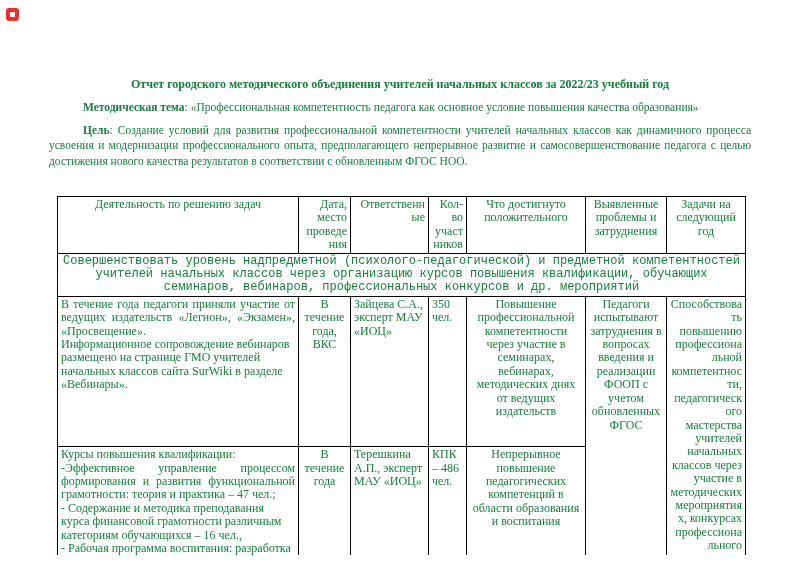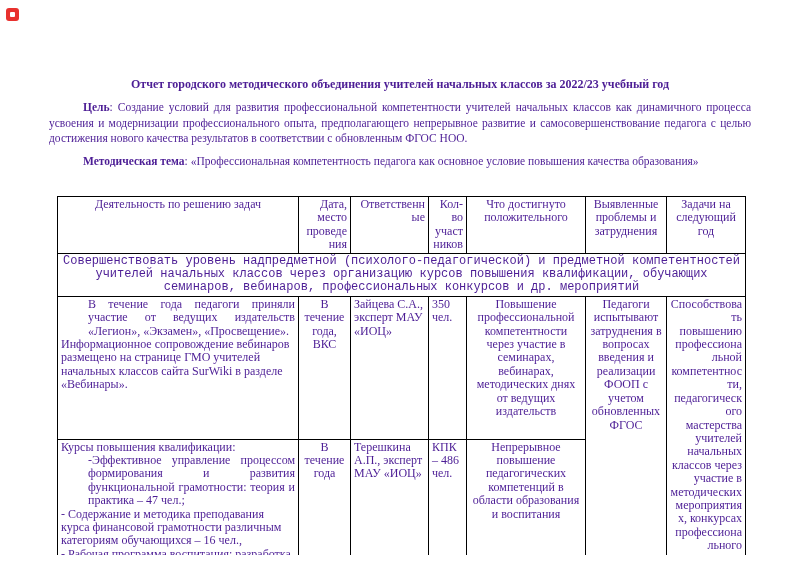--- a/index.html
+++ b/index.html
@@ -2,21 +2,21 @@
 <html><head>
 <meta charset="utf-8">
 <style>
   html,body{margin:0;padding:0;}
   .page{
     position:relative;
     width:800px;height:555px;
     background:#ffffff;
     overflow:hidden;
     font-family:"Liberation Serif","DejaVu Serif",serif;
-    color:#4c1d95;
+    color:#15803d;
   }
   .badge{
     position:absolute;left:6px;top:8px;
     width:13px;height:13px;border-radius:3px;
     background:#e8312e;
     display:flex;align-items:center;justify-content:center;
   }
   .badge .inner{
     width:5px;height:5px;border-radius:1px;background:#ffffff;
   }
@@ -54,39 +54,39 @@
     overflow:hidden;
     overflow-wrap:break-word;
   }
   td.hdr{text-align:center;padding:1px 2px;}
   td.c-center{text-align:center;}
   td.c-left{text-align:left;}
   td.section{text-align:center;padding:1px 6px;font-family:Liberation Mono, monospace;}
   td.wrap-any{overflow-wrap:anywhere;text-align:right;}
   td.problems{padding-top:13px;}
   .cellp{margin:0;}
-  .cellp.just{text-align:justify;margin-left:27px;}
+  .cellp.just{text-align:justify;}
   .cellp.left{text-align:left;}
 </style>
 </head>
 <body>
 
 <div class="page">
 
   <div class="badge">
     <div class="inner"></div>
   </div>
 
   <div class="content">
 
     <p class="title">Отчет городского методического объединения учителей начальных классов за 2022/23 учебный год</p>
 
+    <p class="para"><b>Методическая тема</b><span>: «Профессиональная компетентность педагога как основное условие повышения качества образования»</span></p>
+
     <p class="para"><b>Цель</b><span>: Создание условий для развития профессиональной компетентности учителей начальных классов как динамичного процесса усвоения и модернизации профессионального опыта, предполагающего непрерывное развитие и самосовершенствование педагога с целью достижения нового качества результатов в соответствии с обновленным ФГОС НОО.</span></p>
-
-    <p class="para"><b>Методическая тема</b><span>: «Профессиональная компетентность педагога как основное условие повышения качества образования»</span></p>
 
     <table class="report">
       <colgroup>
         <col style="width:241px">
         <col style="width:52px">
         <col style="width:78px">
         <col style="width:38px">
         <col style="width:119px">
         <col style="width:81px">
         <col style="width:79px">

